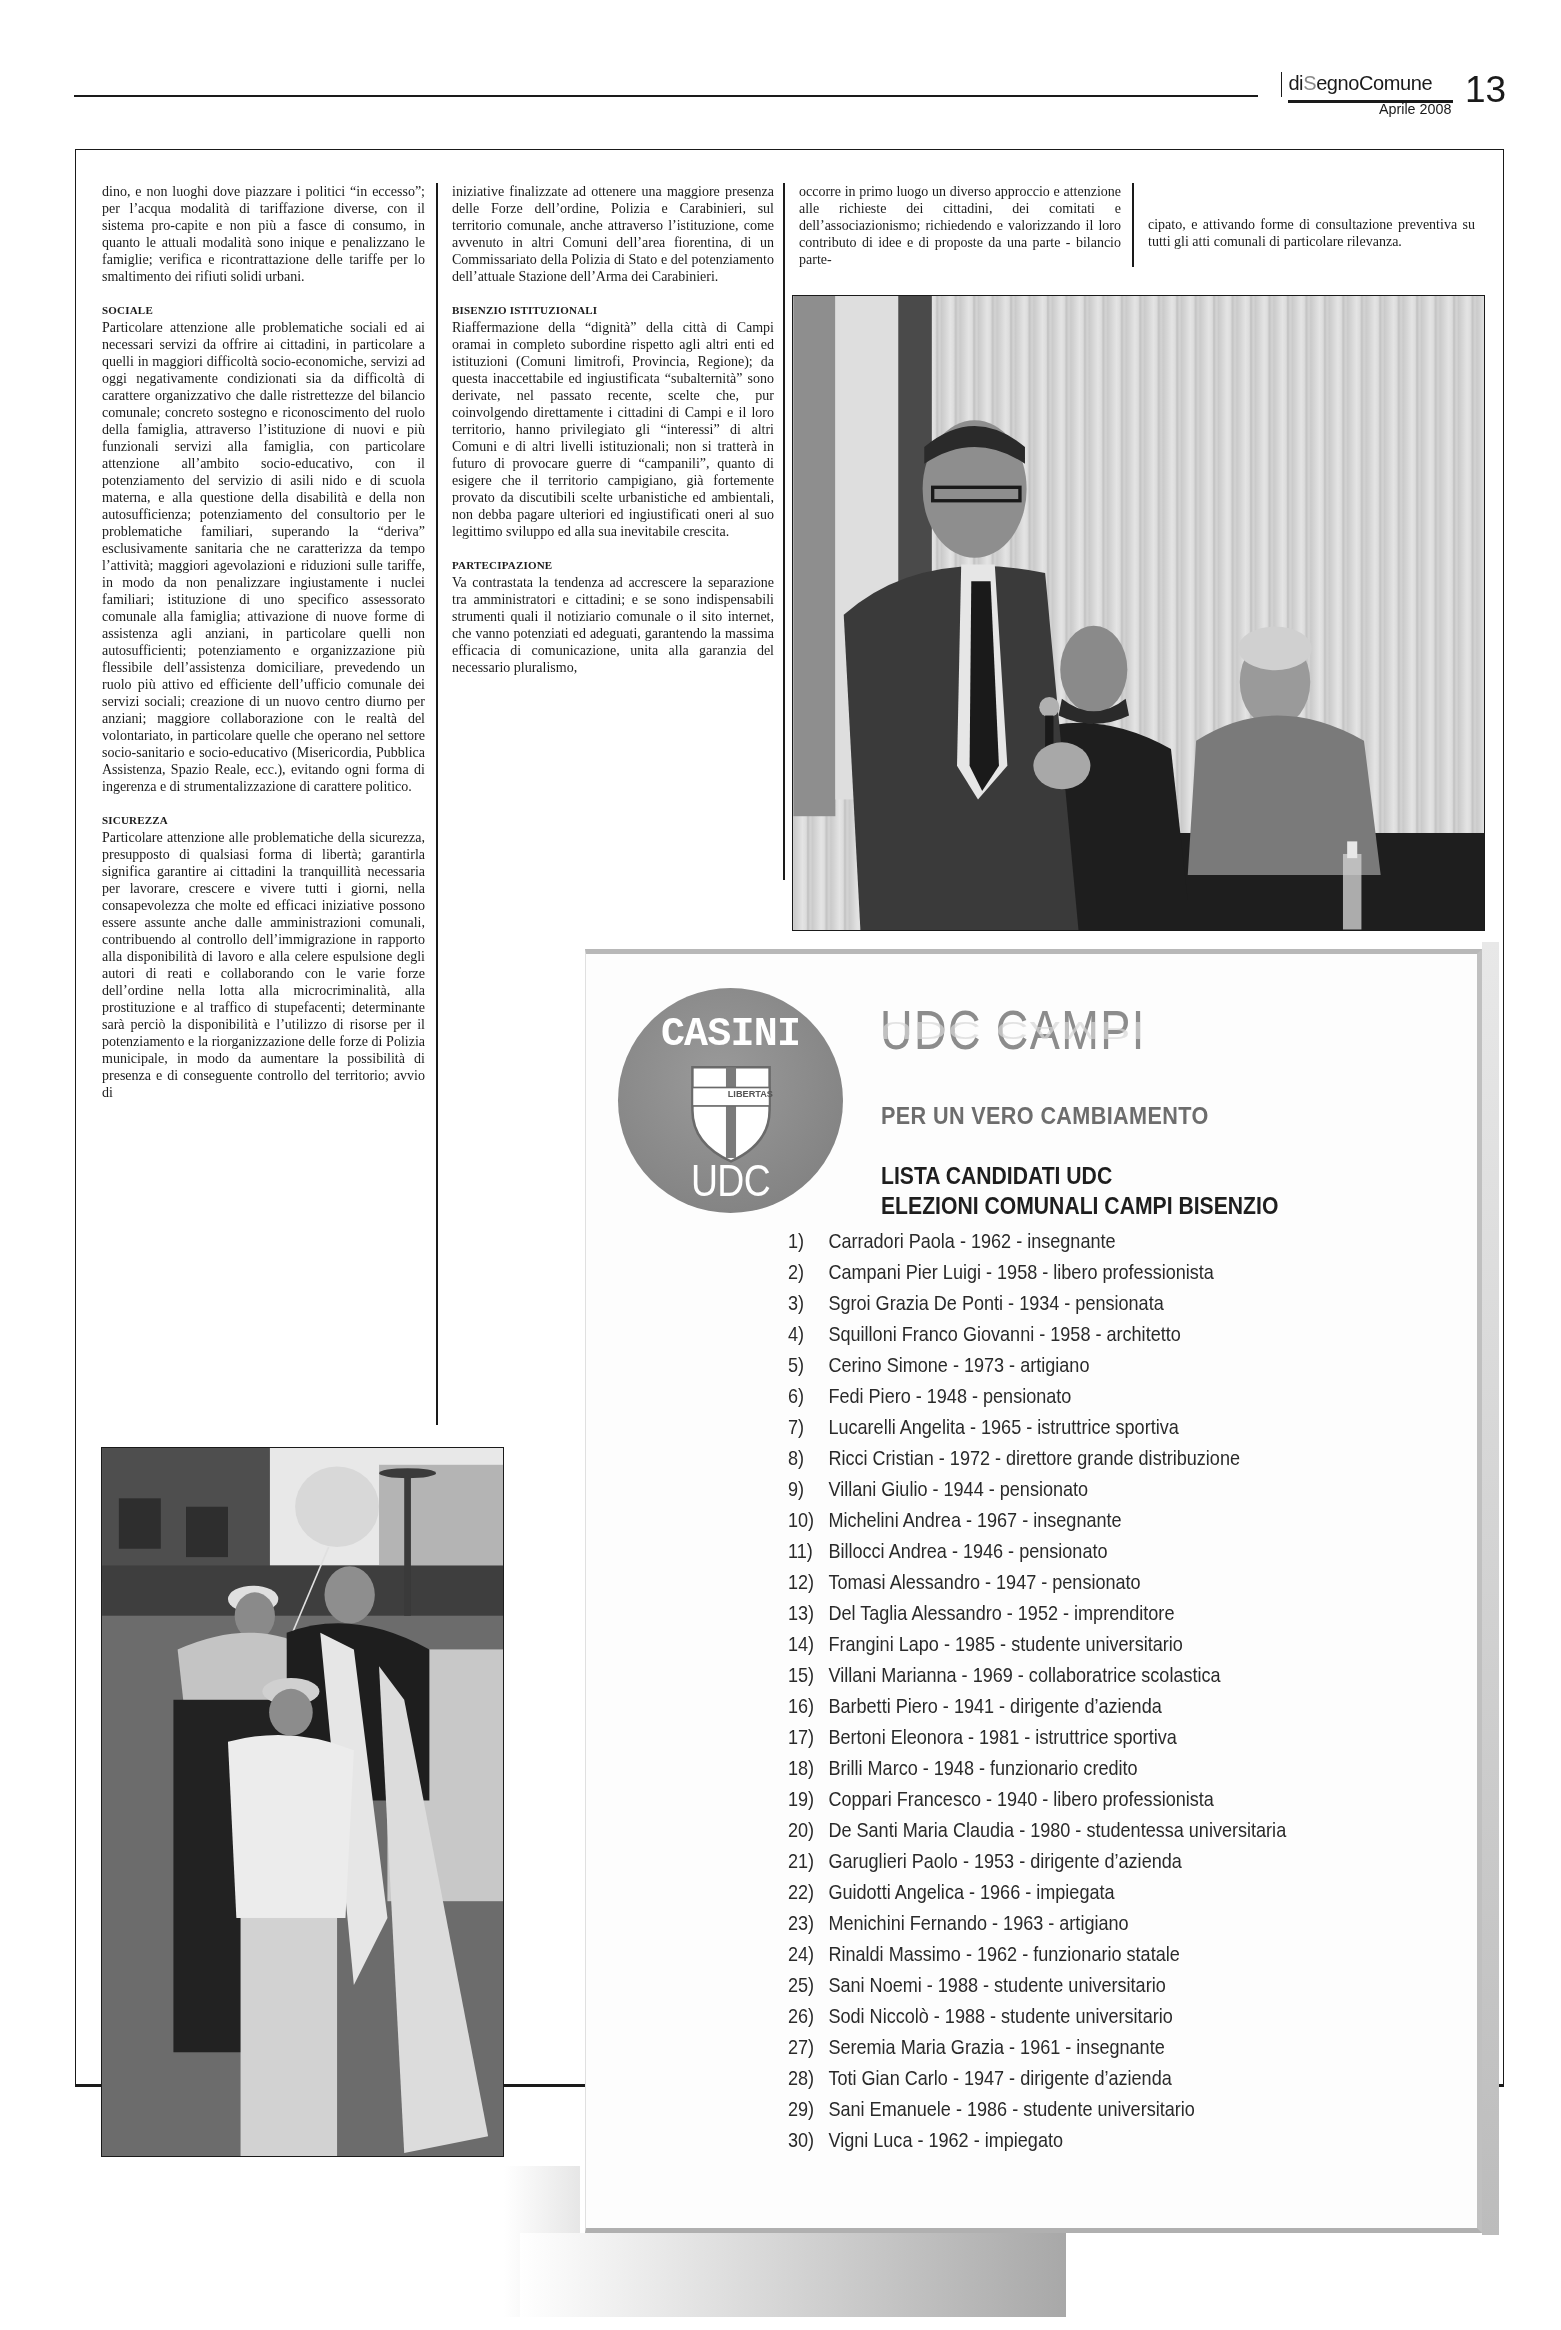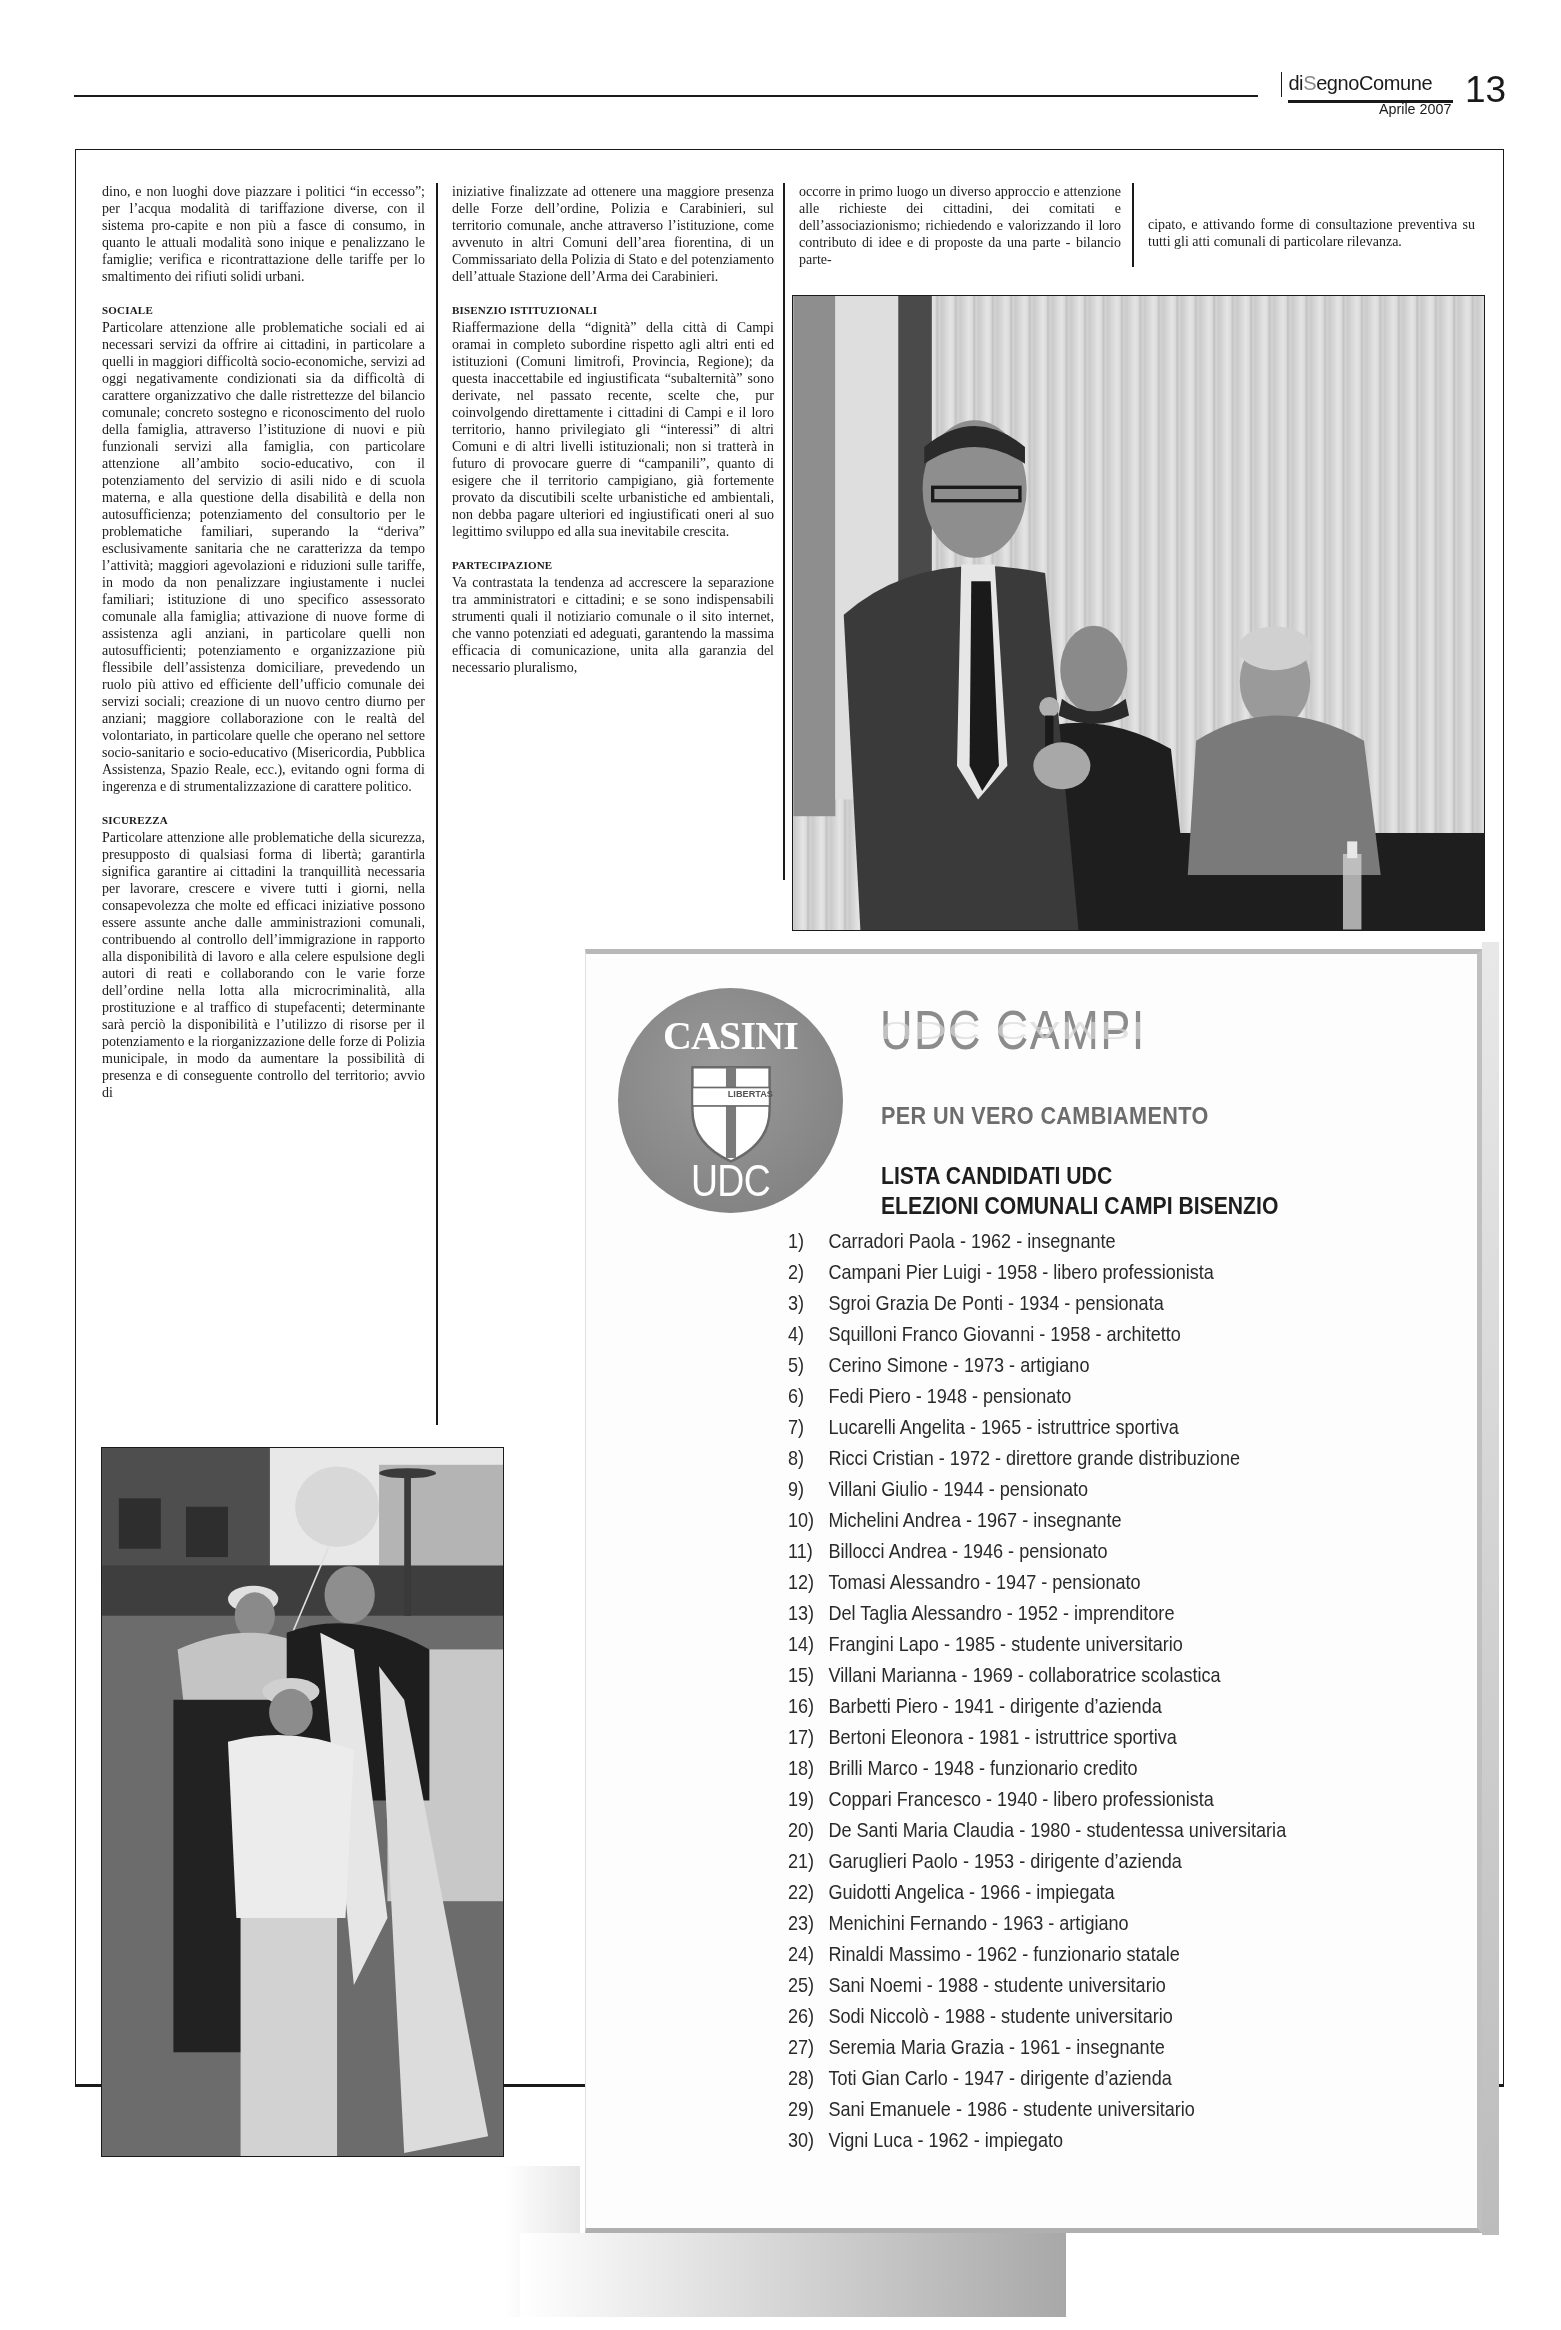--- a/index.html
+++ b/index.html
@@ -39,21 +39,21 @@
   .photo-street { left: 101px; top: 1447px; width: 403px; height: 710px; background: #7a7a7a; }
 
   
   .grad-bottom { position: absolute; left: 520px; top: 2233px; width: 546px; height: 84px; background: linear-gradient(to right, #ffffff, #a8a8a8); }
   .grad-right { position: absolute; left: 1482px; top: 942px; width: 17px; height: 1293px; background: linear-gradient(to bottom, #e8e8e8, #bcbcbc); }
   .grad-left { position: absolute; left: 504px; top: 2166px; width: 76px; height: 151px; background: linear-gradient(to right, #ffffff, #e6e6e6); }
 
   
   .poster { position: absolute; left: 585px; top: 949px; width: 897px; height: 1284px; background: #fdfdfd; border-top: 5px solid #b8b8b8; border-right: 5px solid #c0c0c0; border-bottom: 5px solid #b0b0b0; border-left: 1.7px solid #e0e0e0; }
   .logo { position: absolute; left: 32px; top: 34px; width: 225px; height: 225px; border-radius: 50%; background: radial-gradient(circle at 45% 40%, #9a9a9a, #7c7c7c); }
-  .logo .casini { position: absolute; left: 0; right: 0; top: 23.5px; text-align: center; font-family: Liberation Serif, serif; font-weight: bold; font-size: 40px; color: #ffffff; letter-spacing: -0.8px; }
+  .logo .casini { position: absolute; left: 0; right: 0; top: 23.5px; text-align: center; font-family: Liberation Mono, monospace; font-weight: bold; font-size: 40px; color: #ffffff; letter-spacing: -0.8px; }
   .logo .udc { position: absolute; left: 0; right: 0; top: 168px; text-align: center; font-family: "Liberation Sans", sans-serif; font-size: 44px; color: #ffffff; letter-spacing: -0.8px; transform: scaleX(0.85); }
   .logo .shield { position: absolute; left: 71px; top: 76px; width: 84px; height: 99px; }
   .logo .libertas { position: absolute; left: 71px; top: 101px; width: 84px; text-align: right; font-family: "Liberation Sans", sans-serif; font-size: 9.2px; color: #555; font-weight: bold; }
 
   .poster .p-title { position: absolute; left: 294px; top: 44px; font-family: "Liberation Sans", sans-serif; font-size: 55px; color: #8c8c8c; letter-spacing: 1.7px; transform: scaleX(0.82); transform-origin: left; }
   .poster .p-title-reflect { position: absolute; left: 294px; top: 91px; font-family: "Liberation Sans", sans-serif; font-size: 55px; color: #d8d8d8; letter-spacing: 1.7px; transform: scaleX(0.82) scaleY(-0.45); transform-origin: left top; opacity: 0.7; }
   .poster .p-subtitle { position: absolute; left: 295px; top: 149px; font-family: "Liberation Sans", sans-serif; font-weight: bold; font-size: 23.5px; color: #6d6d6d; letter-spacing: 0.4px; transform: scaleX(0.92); transform-origin: left; }
   .poster .p-list-title { position: absolute; left: 295px; top: 207px; font-family: "Liberation Sans", sans-serif; font-weight: bold; font-size: 23px; color: #1e1e1e; line-height: 30px; transform: scaleX(0.92); transform-origin: left; }
 
   .candidates { position: absolute; left: 202px; top: 275px; width: 655px; list-style: none; }
@@ -61,21 +61,21 @@
   .candidates .num { display: inline-block; width: 47px; }
 </style>
 </head>
 <body>
 
 <div class="header-rule"></div>
 <div class="masthead">
   <div class="bar"></div>
   <div class="title"><span>di</span><span class="s">S</span><span>egnoComune</span></div>
   <div class="underline"></div>
-  <div class="date">Aprile 2007</div>
+  <div class="date">Aprile 2008</div>
   <div class="pagenum">13</div>
 </div>
 
 <div class="frame"></div>
 
 <div class="grad-left"></div>
 <div class="grad-bottom"></div>
 <div class="grad-right"></div>
 
 <div class="vrule vr1"></div>

